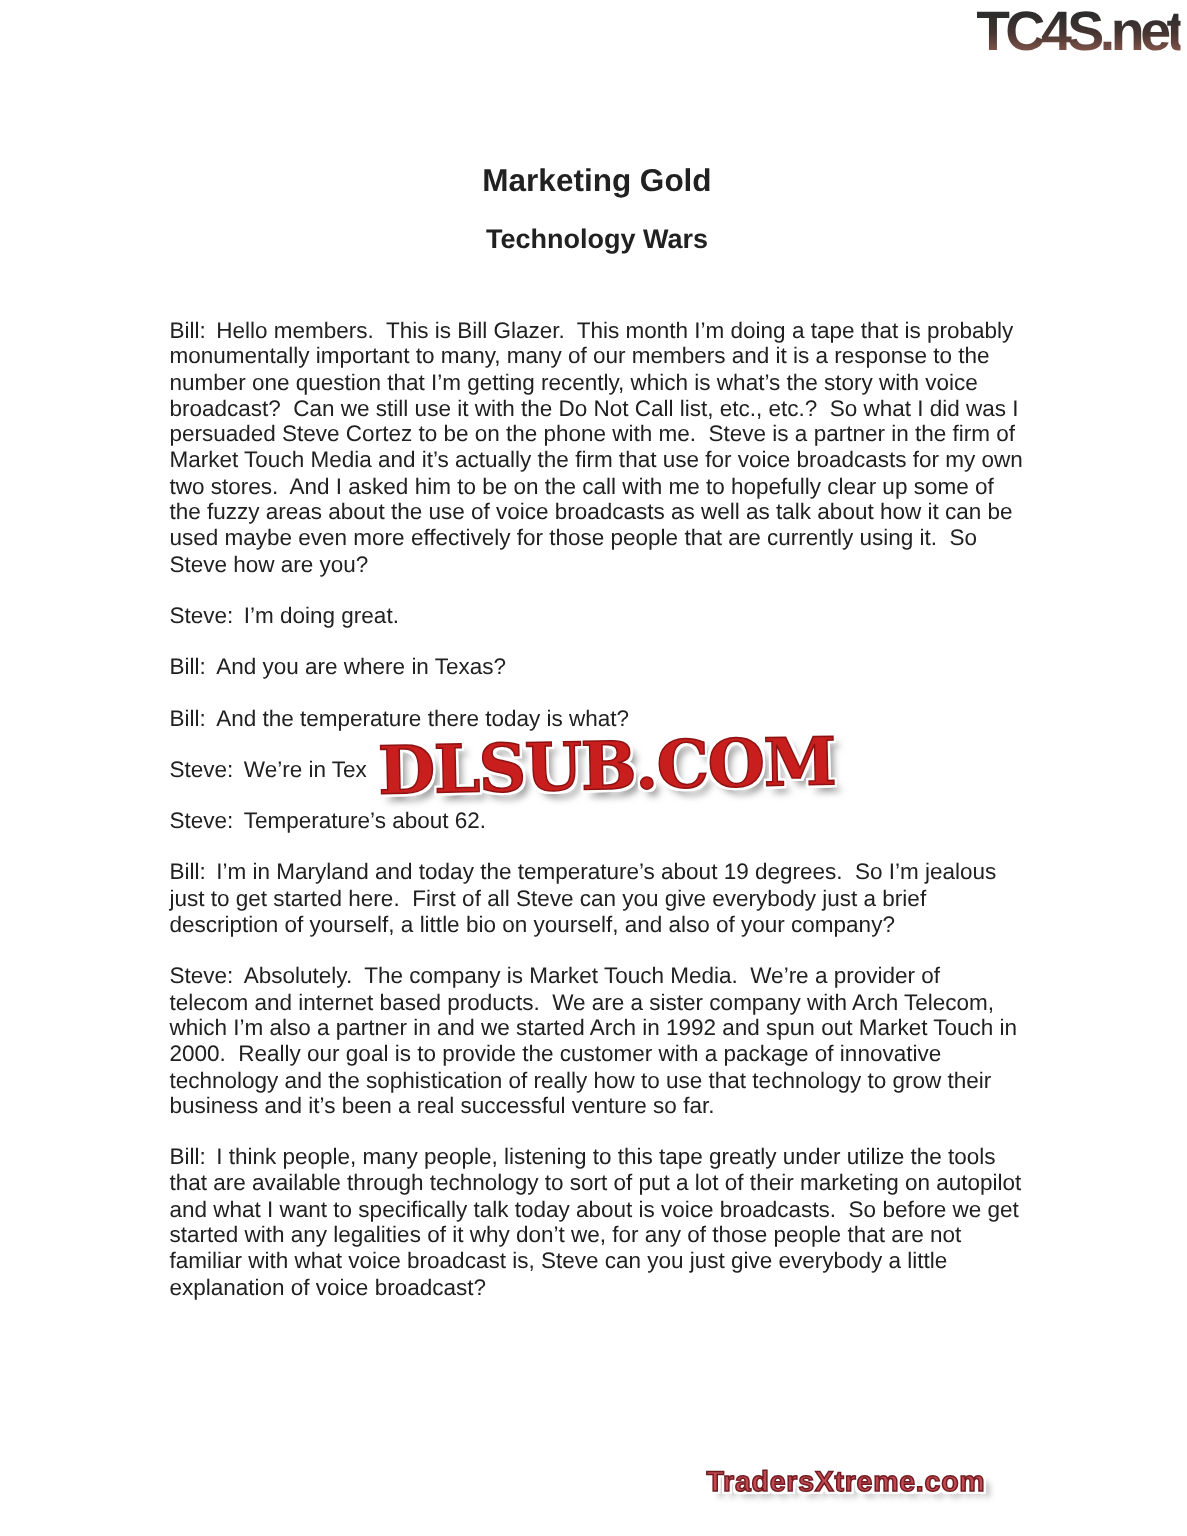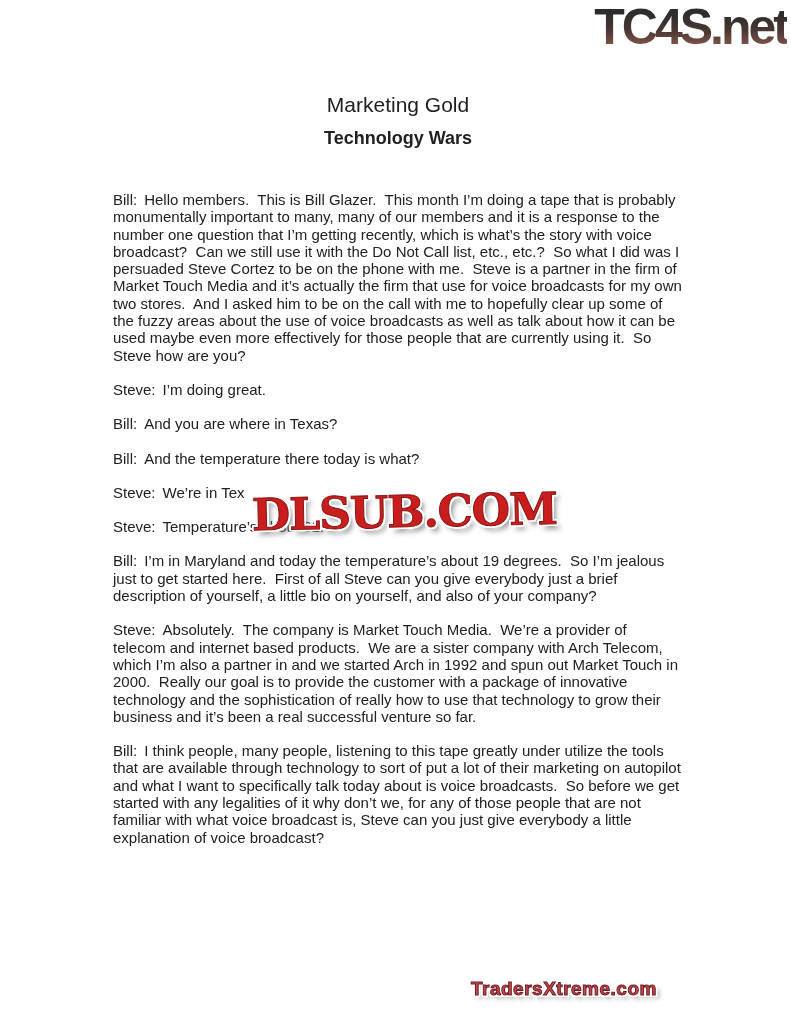--- a/index.html
+++ b/index.html
@@ -14,41 +14,41 @@
     position: absolute; inset: 0;
     background: #ffffff;
   }
 
   
   .tc4s-logo {
     position: absolute;
     top: 2px; right: 4px;
     font-family: "Liberation Sans", sans-serif;
     font-weight: bold;
-    font-size: 50px;
+    font-size: 37px;
     line-height: 1;
     letter-spacing: -3px;
     background: linear-gradient(180deg, #2d2d2d 22%, #473632 55%, #8e5b50 95%);
     -webkit-background-clip: text;
     background-clip: text;
     color: transparent;
   }
 
   
   .content {
     position: absolute;
     left: 113px; top: 93px;
     width: 570px;
     color: #212121;
   }
   .doc-title {
-    margin: 0;
+    margin: 16px;
     text-align: center;
     font-size: 21px;
-    font-weight: normal;
+    font-weight: bold;
     line-height: 24px;
   }
   .doc-subtitle {
     margin: 11px 0 0 0;
     text-align: center;
     font-size: 18px;
     font-weight: bold;
     line-height: 21px;
   }
   .doc-heading {

